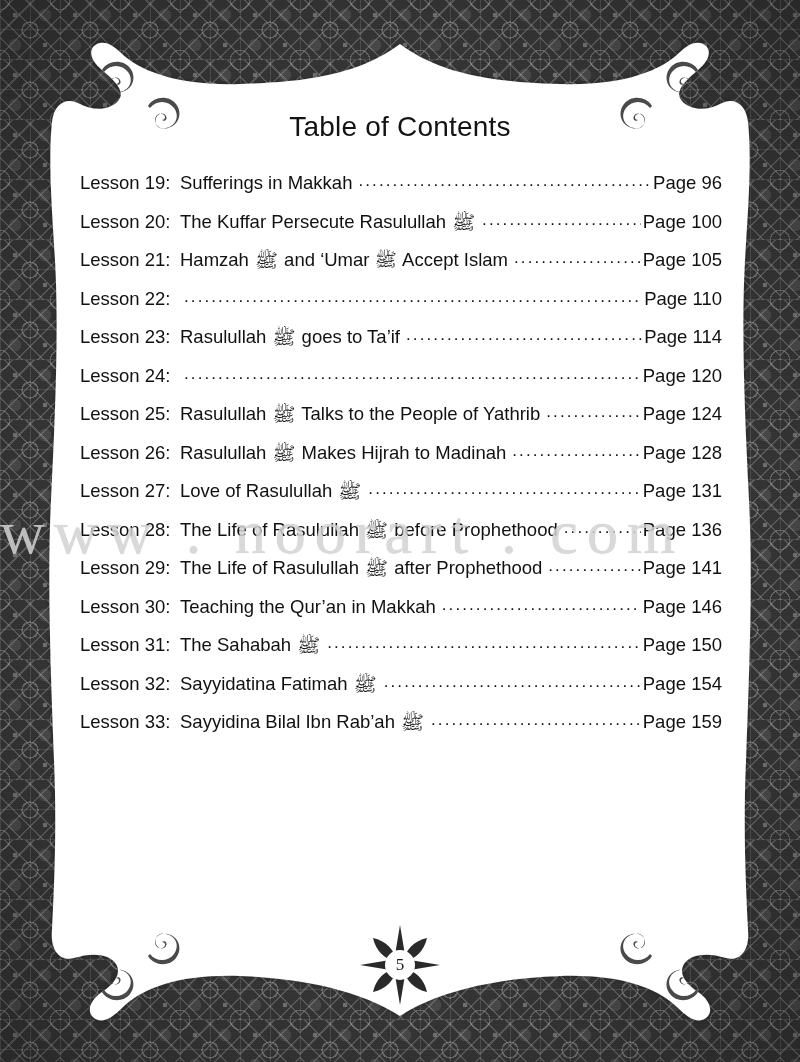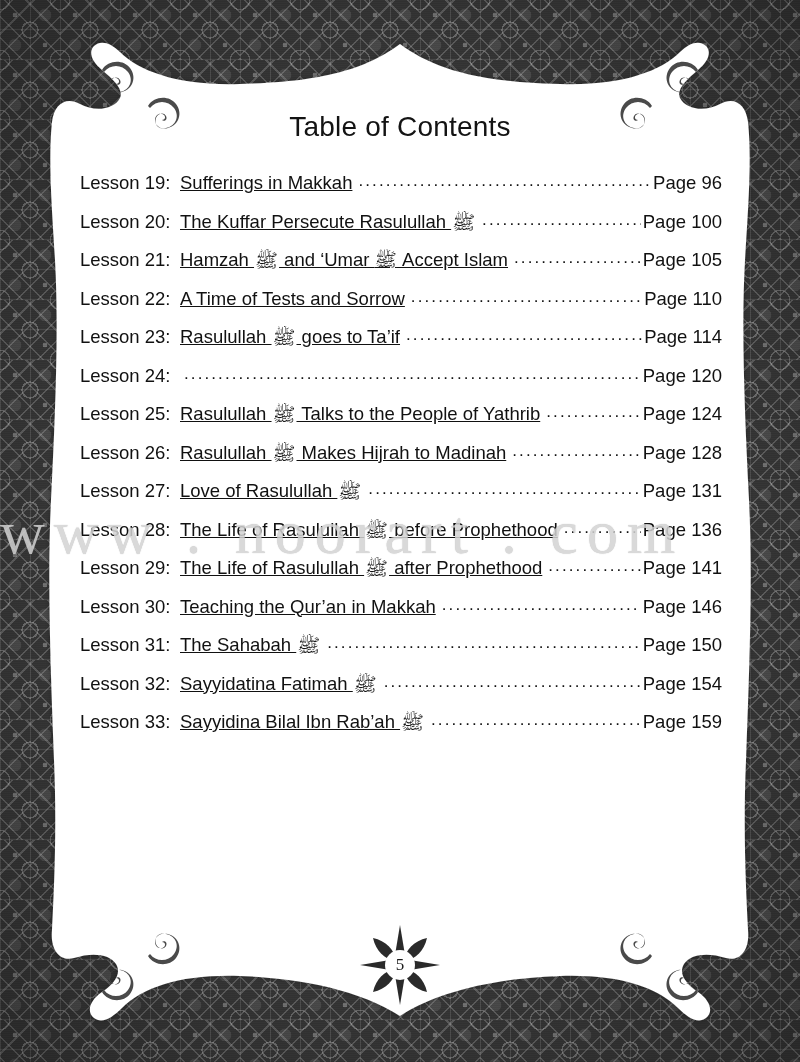--- a/index.html
+++ b/index.html
@@ -131,21 +131,20 @@
 
   .toc-lesson {
     flex: 0 0 auto;
     width: 98px;
     color: #111;
   }
   .toc-titletext {
     flex: 0 0 auto;
     margin-left: 2px;
     color: #111;
-    text-decoration: underline;
   }
   .saw {
     font-size: 19px;
     line-height: 1;
     display: inline-block;
     transform: translateY(1px);
     margin: 0 1px;
   }
   .toc-dots {
     flex: 1 1 auto;
@@ -333,21 +332,20 @@
           <span class="toc-page">Page 100</span>
         </div>
         <div class="toc-row">
           <span class="toc-lesson">Lesson 21:</span>
           <span class="toc-titletext"><span>Hamzah </span><span class="saw">ﷺ</span><span> and ‘Umar ﷺ Accept Islam</span></span>
           <span class="toc-dots">......................................................................................................</span>
           <span class="toc-page">Page 105</span>
         </div>
         <div class="toc-row">
           <span class="toc-lesson">Lesson 22:</span>
-          <span class="toc-titletext"><span>A Time of Tests and Sorrow</span><span></span></span>
           <span class="toc-dots">......................................................................................................</span>
           <span class="toc-page">Page 110</span>
         </div>
         <div class="toc-row">
           <span class="toc-lesson">Lesson 23:</span>
           <span class="toc-titletext"><span>Rasulullah </span><span class="saw">ﷺ</span><span> goes to Ta’if</span></span>
           <span class="toc-dots">......................................................................................................</span>
           <span class="toc-page">Page 114</span>
         </div>
         <div class="toc-row">

